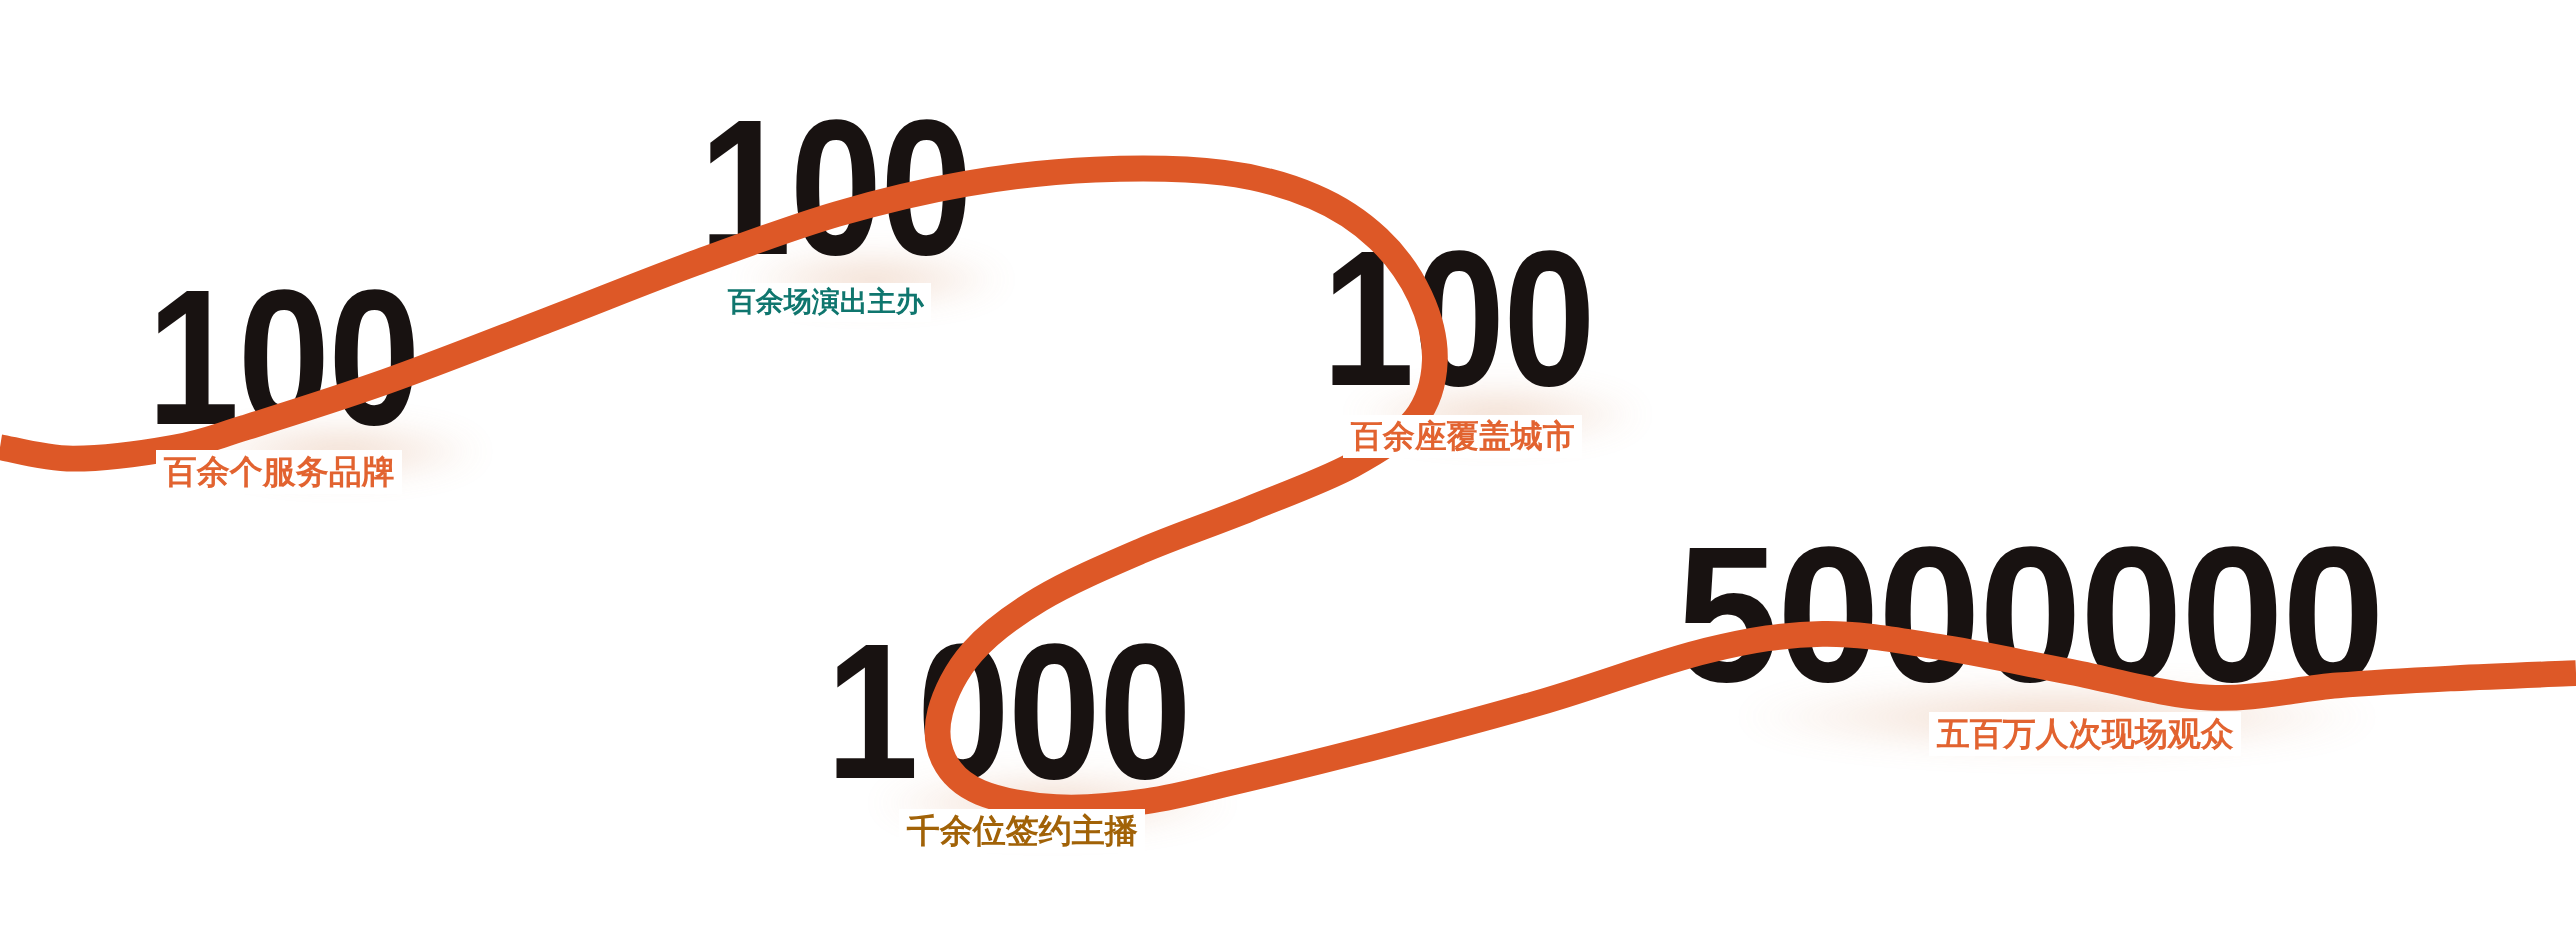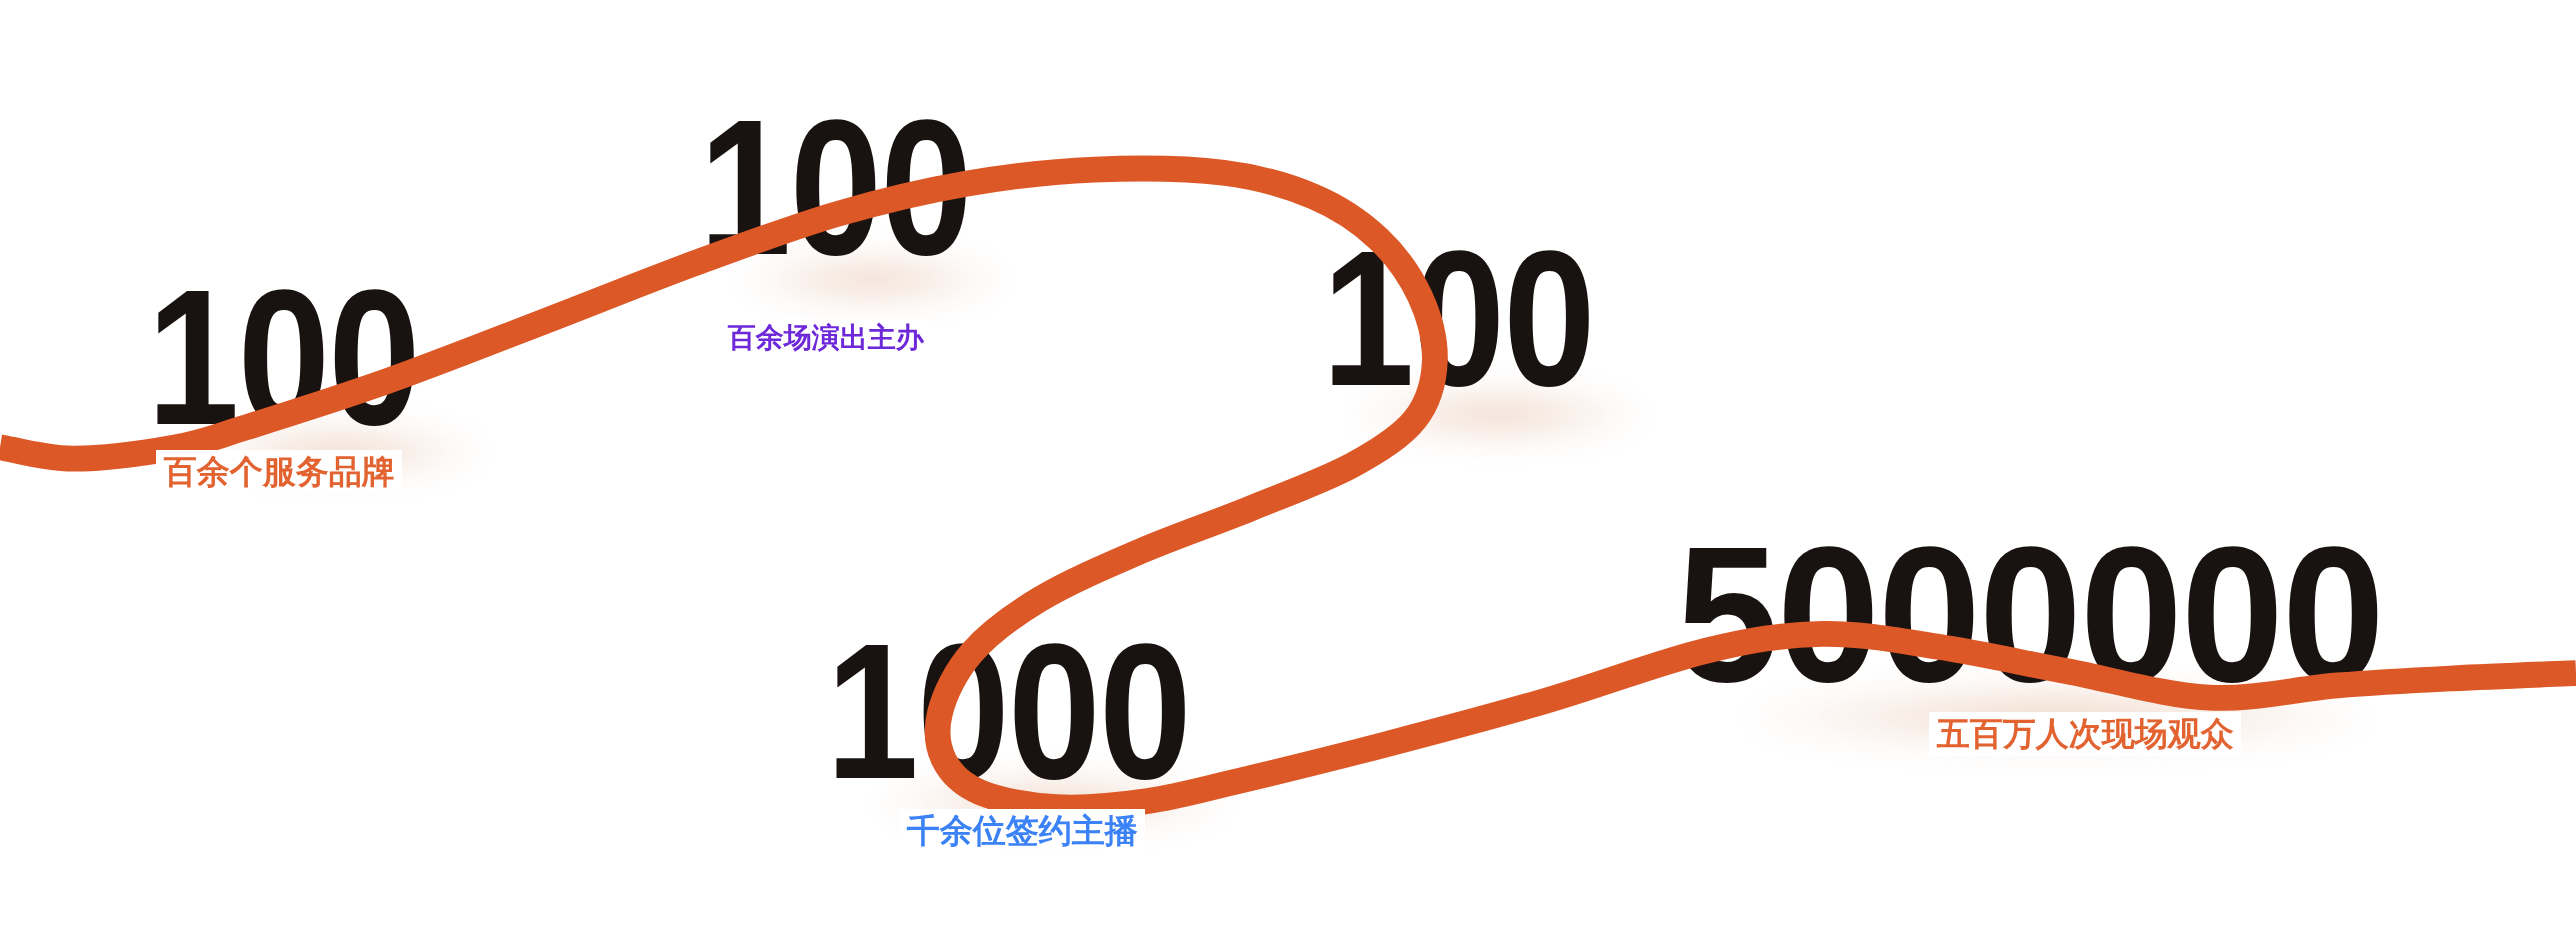--- a/index.html
+++ b/index.html
@@ -62,18 +62,19 @@
   <div class="num s2n" style="color: rgb(24, 18, 17);">100</div>
   <div class="num s3n" style="color: rgb(24, 18, 17);">100</div>
   <div class="num s4n" style="color: rgb(24, 18, 17);">1000</div>
   <div class="num s5n" style="color: rgb(24, 18, 17);">5000000</div>
 
   <svg class="ribbon" width="2576" height="940" viewBox="0 0 4000 1459" aria-hidden="true">
     <path id="ribbon-path" fill="none" stroke-linecap="butt" stroke-linejoin="round" d="M 0,694 C 18.8,697.0 68.0,711.8 113,712 C 158.0,712.2 225.5,703.0 270,695 C 314.5,687.0 325.0,681.2 380,664 C 435.0,646.8 521.7,619.8 600,592 C 678.3,564.2 770.0,527.7 850,497 C 930.0,466.3 1005.0,435.5 1080,408 C 1155.0,380.5 1230.0,352.5 1300,332 C 1370.0,311.5 1433.3,296.5 1500,285 C 1566.7,273.5 1633.3,265.8 1700,263 C 1766.7,260.2 1843.3,261.0 1900,268 C 1956.7,275.0 2000.0,288.0 2040,305 C 2080.0,322.0 2112.5,344.2 2140,370 C 2167.5,395.8 2190.3,428.3 2205,460 C 2219.7,491.7 2229.2,528.3 2228,560 C 2226.8,591.7 2219.3,623.0 2198,650 C 2176.7,677.0 2143.0,698.7 2100,722 C 2057.0,745.3 1995.0,767.7 1940,790 C 1885.0,812.3 1824.2,832.7 1770,856 C 1715.8,879.3 1658.3,904.0 1615,930 C 1571.7,956.0 1535.8,982.8 1510,1012 C 1484.2,1041.2 1467.3,1077.0 1460,1105 C 1452.7,1133.0 1455.7,1159.2 1466,1180 C 1476.3,1200.8 1493.0,1217.8 1522,1230 C 1551.0,1242.2 1597.0,1250.7 1640,1253 C 1683.0,1255.3 1732.5,1250.8 1780,1244 C 1827.5,1237.2 1863.3,1226.7 1925,1212 C 1986.7,1197.3 2070.8,1176.7 2150,1156 C 2229.2,1135.3 2316.7,1112.3 2400,1088 C 2483.3,1063.7 2578.3,1027.3 2650,1010 C 2721.7,992.7 2770.0,985.0 2830,984 C 2890.0,983.0 2946.7,994.3 3010,1004 C 3073.3,1013.7 3140.0,1028.8 3210,1042 C 3280.0,1055.2 3360.0,1079.3 3430,1083 C 3500.0,1086.7 3566.7,1069.0 3630,1064 C 3693.3,1059.0 3748.3,1056.2 3810,1053 C 3871.7,1049.8 3968.3,1046.3 4000,1045" stroke="#DD5827" stroke-width="40"></path>
   </svg>
 
   <div class="lab l1" style="color: rgb(226, 99, 48);">百余个服务品牌</div>
-  <div class="lab l2" style="color: #6d28d9; margin-top: 36px;">百余场演出主办</div>
-  <div class="lab l4" style="color: #3b82f6;">千余位签约主播</div>
+  <div class="lab l2" style="color: #0f766e;">百余场演出主办</div>
+  <div class="lab l3" style="color: rgb(226, 99, 48);">百余座覆盖城市</div>
+  <div class="lab l4" style="color: #a16207;">千余位签约主播</div>
   <div class="lab l5" style="color: rgb(226, 99, 48);">五百万人次现场观众</div>
 
 </div>
 
 
 </body></html>

